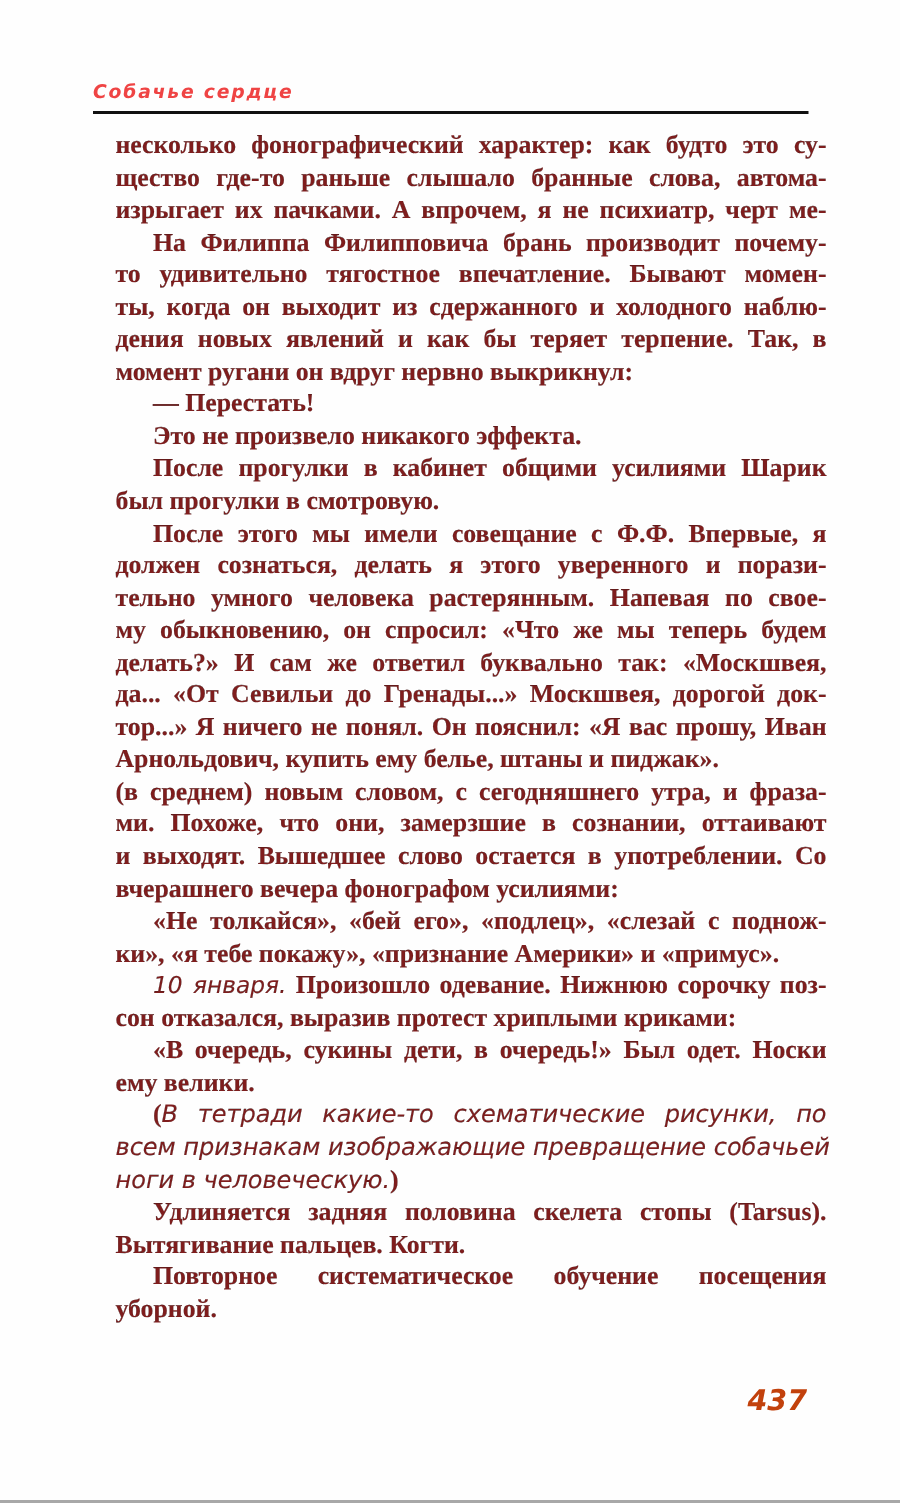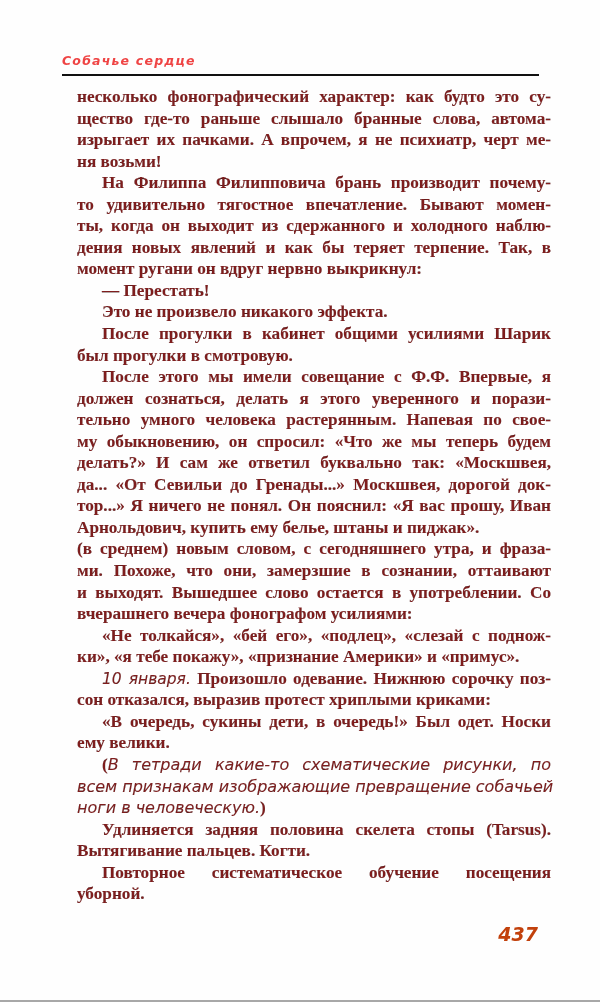--- a/index.html
+++ b/index.html
@@ -105,21 +105,20 @@
 <body>
 
 <div class="page">
   <div class="running-head">Собачье сердце</div>
   <div class="head-rule"></div>
 
   <div class="text-block" id="text-block">
       <span class="line"><span>несколько фонографический характер: как будто это су-</span></span>
       <span class="line"><span>щество где-то раньше слышало бранные слова, автома-</span></span>
       <span class="line"><span>изрыгает их пачками. А впрочем, я не психиатр, черт ме-</span></span>
-      <span class="line last"><span>ня возьми!</span></span>
       <span class="line indent"><span>На Филиппа Филипповича брань производит почему-</span></span>
       <span class="line"><span>то удивительно тягостное впечатление. Бывают момен-</span></span>
       <span class="line"><span>ты, когда он выходит из сдержанного и холодного наблю-</span></span>
       <span class="line"><span>дения новых явлений и как бы теряет терпение. Так, в</span></span>
       <span class="line last"><span>момент ругани он вдруг нервно выкрикнул:</span></span>
       <span class="line indent last"><span>— Перестать!</span></span>
       <span class="line indent last"><span>Это не произвело никакого эффекта.</span></span>
       <span class="line indent"><span>После прогулки в кабинет общими усилиями Шарик</span></span>
       <span class="line last"><span>был прогулки в смотровую.</span></span>
       <span class="line indent"><span>После этого мы имели совещание с Ф.Ф. Впервые, я</span></span>

